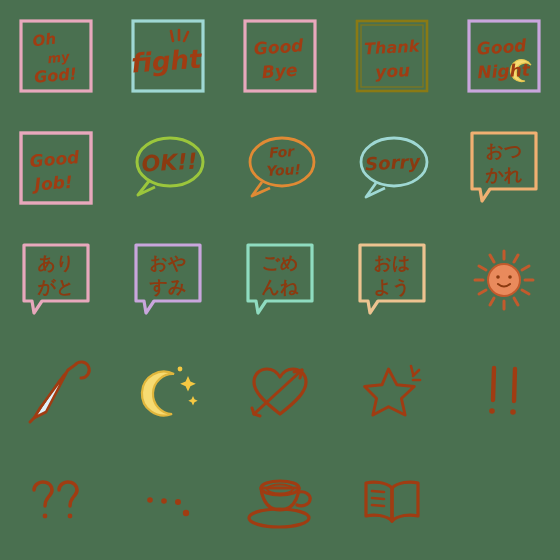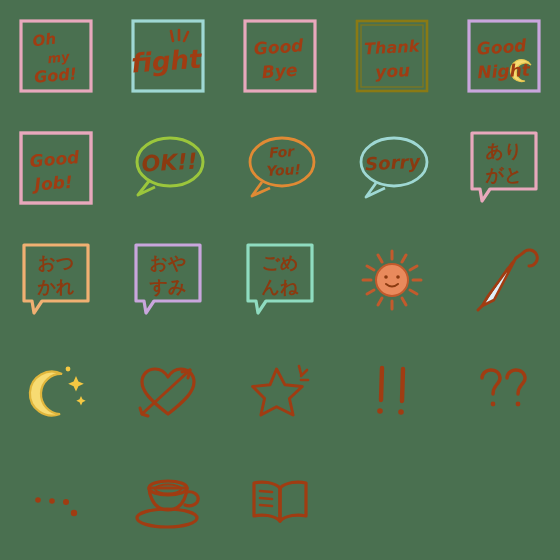--- a/index.html
+++ b/index.html
@@ -125,57 +125,66 @@
         <ellipse cx="45" cy="33" rx="33" ry="24" fill="none" stroke="#9fd8d4" stroke-width="2.8"></ellipse>
         <path d="M27 54 L17 68 L36 59" fill="none" stroke="#9fd8d4" stroke-width="2.8" stroke-linejoin="round"></path>
       </g>
       <text class="hand-text" x="44" y="40" font-size="18" font-style="italic" font-weight="bold" fill="#8b3a10" text-anchor="middle" transform="rotate(-3 44 40)">Sorry</text>
     </svg>
   </div>
 
   <div class="cell">
     <svg width="80" height="82" viewBox="0 0 80 82">
       <g>
+        <path d="M8 6 L72 6 L72 62 L26 62 L18 74 L16 62 L8 62 Z" fill="none" stroke="#f0b072" stroke-width="3.2" stroke-linejoin="round"></path>
+      </g>
+      <text class="hand-text" x="40" y="30" font-size="18" font-weight="bold" fill="#8b3a10" text-anchor="middle">おつ</text>
+      <text class="hand-text" x="40" y="54" font-size="18" font-weight="bold" fill="#8b3a10" text-anchor="middle">かれ</text>
+    </svg>
+  </div>
+
+  <div class="cell">
+    <svg width="80" height="82" viewBox="0 0 80 82">
+      <g>
         <path d="M8 6 L72 6 L72 62 L26 62 L18 74 L16 62 L8 62 Z" fill="none" stroke="#e8a8bc" stroke-width="3.2" stroke-linejoin="round"></path>
       </g>
       <text class="hand-text" x="40" y="30" font-size="18" font-weight="bold" fill="#8b3a10" text-anchor="middle">あり</text>
       <text class="hand-text" x="40" y="54" font-size="18" font-weight="bold" fill="#8b3a10" text-anchor="middle">がと</text>
     </svg>
   </div>
 
   <div class="cell">
     <svg width="80" height="82" viewBox="0 0 80 82">
       <g>
-        <path d="M8 6 L72 6 L72 62 L26 62 L18 74 L16 62 L8 62 Z" fill="none" stroke="#f0b072" stroke-width="3.2" stroke-linejoin="round"></path>
-      </g>
-      <text class="hand-text" x="40" y="30" font-size="18" font-weight="bold" fill="#8b3a10" text-anchor="middle">おつ</text>
-      <text class="hand-text" x="40" y="54" font-size="18" font-weight="bold" fill="#8b3a10" text-anchor="middle">かれ</text>
-    </svg>
-  </div>
-
-  <div class="cell">
-    <svg width="80" height="82" viewBox="0 0 80 82">
-      <g>
         <path d="M8 6 L72 6 L72 62 L26 62 L18 74 L16 62 L8 62 Z" fill="none" stroke="#c9a6dd" stroke-width="3.2" stroke-linejoin="round"></path>
       </g>
       <text class="hand-text" x="40" y="30" font-size="18" font-weight="bold" fill="#8b3a10" text-anchor="middle">おや</text>
       <text class="hand-text" x="40" y="54" font-size="18" font-weight="bold" fill="#8b3a10" text-anchor="middle">すみ</text>
     </svg>
   </div>
 
   <div class="cell">
     <svg width="80" height="82" viewBox="0 0 80 82">
       <g>
         <path d="M8 6 L72 6 L72 62 L26 62 L18 74 L16 62 L8 62 Z" fill="none" stroke="#8fdcc0" stroke-width="3.2" stroke-linejoin="round"></path>
       </g>
       <text class="hand-text" x="40" y="30" font-size="18" font-weight="bold" fill="#8b3a10" text-anchor="middle">ごめ</text>
       <text class="hand-text" x="40" y="54" font-size="18" font-weight="bold" fill="#8b3a10" text-anchor="middle">んね</text>
     </svg>
   </div>
 
+  <div class="cell">
+    <svg width="80" height="82" viewBox="0 0 80 82">
+      <g>
+        <path d="M8 6 L72 6 L72 62 L26 62 L18 74 L16 62 L8 62 Z" fill="none" stroke="#edc390" stroke-width="3.2" stroke-linejoin="round"></path>
+      </g>
+      <text class="hand-text" x="40" y="30" font-size="18" font-weight="bold" fill="#8b3a10" text-anchor="middle">おは</text>
+      <text class="hand-text" x="40" y="54" font-size="18" font-weight="bold" fill="#8b3a10" text-anchor="middle">よう</text>
+    </svg>
+  </div>
 
   <div class="cell">
     <svg width="70" height="70" viewBox="0 0 70 70">
       <g stroke="#c25a2c" stroke-width="3" stroke-linecap="round">
         <line x1="35" y1="6" x2="35" y2="14"></line>
         <line x1="49" y1="10" x2="45" y2="17"></line>
         <line x1="60" y1="21" x2="53" y2="25"></line>
         <line x1="64" y1="35" x2="56" y2="35"></line>
         <line x1="60" y1="49" x2="53" y2="45"></line>
         <line x1="49" y1="60" x2="45" y2="53"></line>

